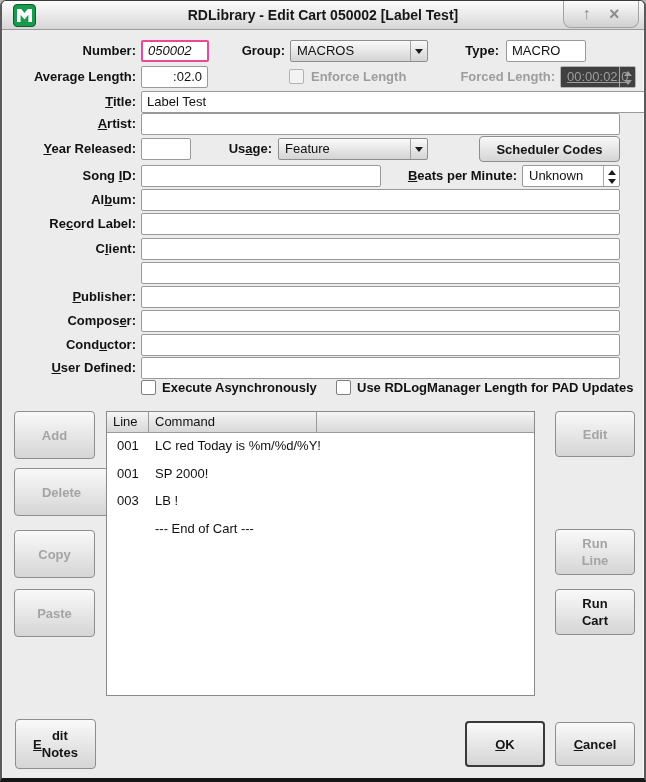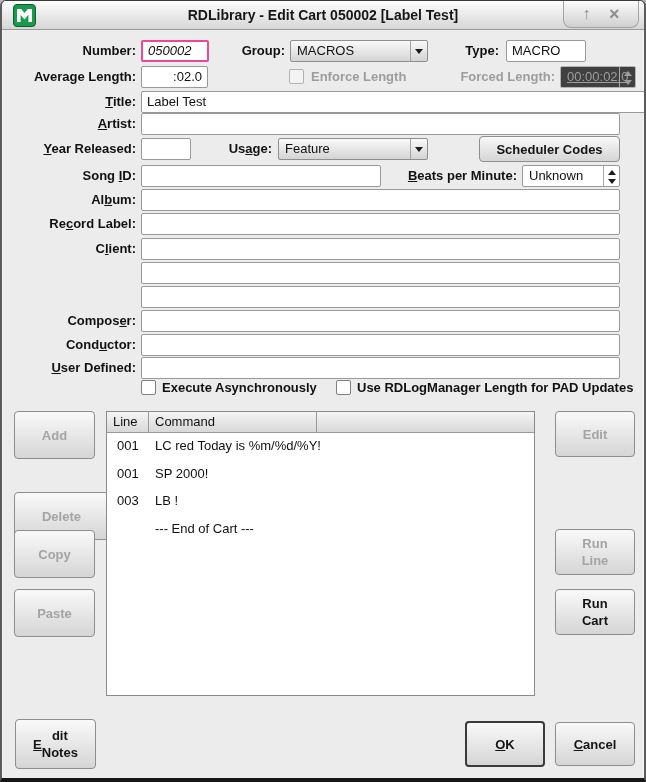--- a/index.html
+++ b/index.html
@@ -154,38 +154,39 @@
   <div class="inp" style="left:139px;top:188px;width:479px;"></div>
 
   <div class="lbl" style="left:8px;top:212px;width:126px;">Re<span class="u">c</span>ord Label:</div>
   <div class="inp" style="left:139px;top:212px;width:479px;"></div>
 
   <div class="lbl" style="left:8px;top:237px;width:126px;">C<span class="u">l</span>ient:</div>
   <div class="inp" style="left:139px;top:237px;width:479px;"></div>
 
   <div class="inp" style="left:139px;top:261px;width:479px;"></div>
 
+  <div class="lbl" style="left:8px;top:285px;width:126px;"><span class="u">P</span>ublisher:</div>
   <div class="inp" style="left:139px;top:285px;width:479px;"></div>
 
   <div class="lbl" style="left:8px;top:309px;width:126px;">Compos<span class="u">e</span>r:</div>
   <div class="inp" style="left:139px;top:309px;width:479px;"></div>
 
   <div class="lbl" style="left:8px;top:333px;width:126px;">Cond<span class="u">u</span>ctor:</div>
   <div class="inp" style="left:139px;top:333px;width:479px;"></div>
 
   <div class="lbl" style="left:8px;top:356px;width:126px;"><span class="u">U</span>ser Defined:</div>
   <div class="inp" style="left:139px;top:356px;width:479px;"></div>
 
   <div class="checkbox" style="left:139px;top:379px;"></div>
   <div class="cblabel" style="left:160px;top:379px;">Execute Asynchronously</div>
   <div class="checkbox" style="left:334px;top:379px;"></div>
   <div class="cblabel" style="left:355px;top:379px;">Use RDLogManager Length for PAD Updates</div>
 
   <div class="btn dis" style="left:12px;top:410px;width:81px;height:48px;">Add</div>
-  <div class="btn dis" style="left:12px;top:491px;width:95px;height:48px;">Delete</div>
+  <div class="btn dis" style="left:12px;top:467px;width:95px;height:48px;">Delete</div>
   <div class="btn dis" style="left:12px;top:529px;width:81px;height:48px;">Copy</div>
   <div class="btn dis" style="left:12px;top:588px;width:81px;height:48px;">Paste</div>
 
   <div class="list">
     <div class="lheader">
       <div class="hcell c0">Line</div>
       <div class="hcell c1">Command</div>
       <div class="hcell c2"></div>
     </div>
     <div>

